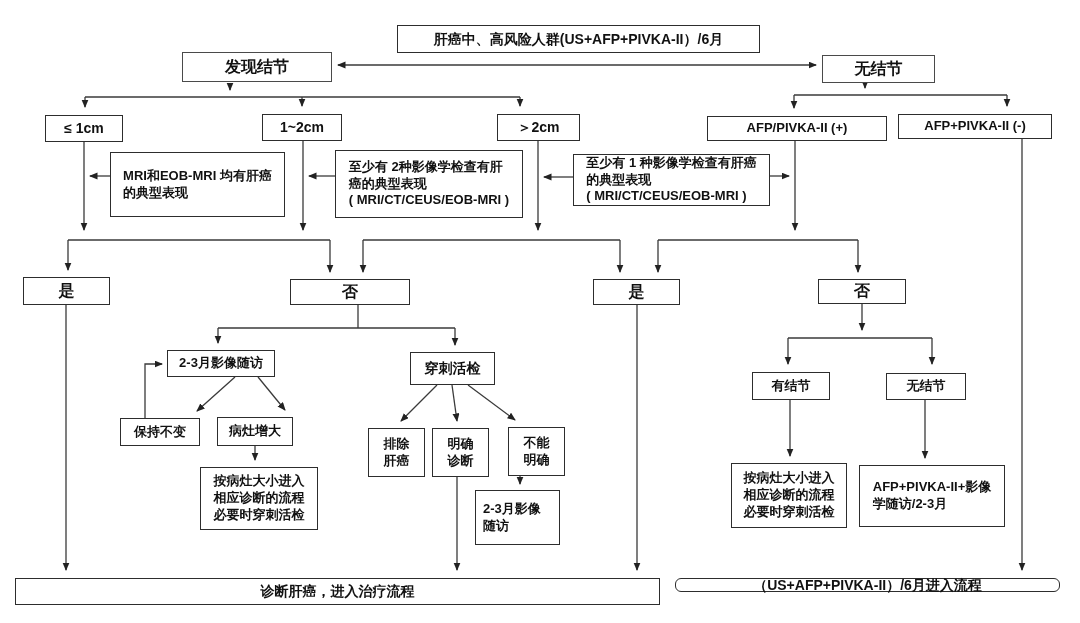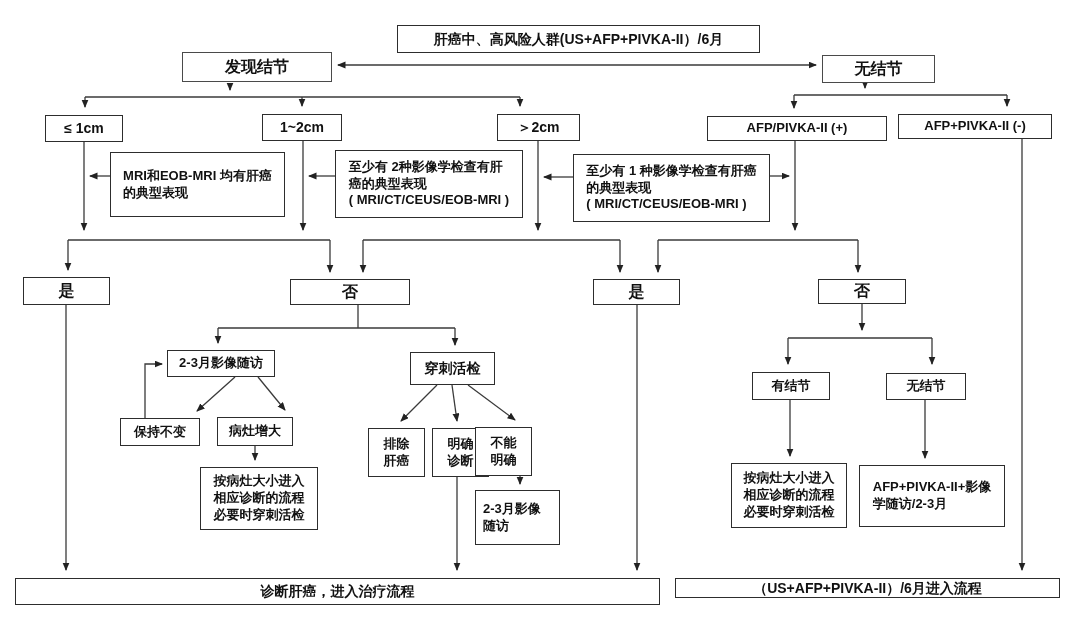--- a/index.html
+++ b/index.html
@@ -24,40 +24,40 @@
   .b-top{left:397px;top:25px;width:363px;height:28px;}
   .b-foundNodule{left:182px;top:52px;width:150px;height:30px;}
   .b-noNodule{left:822px;top:55px;width:113px;height:28px;}
   .b-le1cm{left:45px;top:115px;width:78px;height:27px;}
   .b-cm1to2{left:262px;top:114px;width:80px;height:27px;}
   .b-gt2cm{left:497px;top:114px;width:83px;height:27px;}
   .b-afpPos{left:707px;top:116px;width:180px;height:25px;}
   .b-afpNeg{left:898px;top:114px;width:154px;height:25px;}
   .b-mriEob{left:110px;top:152px;width:175px;height:65px;}
   .b-twoImg{left:335px;top:150px;width:188px;height:68px;}
-  .b-oneImg{left:573px;top:154px;width:197px;height:68px;}
+  .b-oneImg{left:573px;top:154px;width:197px;height:52px;}
   .b-yes1{left:23px;top:277px;width:87px;height:28px;}
   .b-no1{left:290px;top:279px;width:120px;height:26px;}
   .b-yes2{left:593px;top:279px;width:87px;height:26px;}
   .b-no2{left:818px;top:279px;width:88px;height:25px;}
   .b-followup1{left:167px;top:350px;width:108px;height:27px;}
   .b-biopsy{left:410px;top:352px;width:85px;height:33px;}
   .b-unchanged{left:120px;top:418px;width:80px;height:28px;}
   .b-enlarged{left:217px;top:417px;width:76px;height:29px;}
   .b-bySize1{left:200px;top:467px;width:118px;height:63px;}
   .b-exclude{left:368px;top:428px;width:57px;height:49px;}
   .b-confirm{left:432px;top:428px;width:57px;height:49px;}
-  .b-uncertain{left:475px;top:427px;width:57px;height:49px;}
+  .b-uncertain{left:508px;top:427px;width:57px;height:49px;}
   .b-followup2{left:475px;top:490px;width:85px;height:55px;}
   .b-hasNodule{left:752px;top:372px;width:78px;height:28px;}
   .b-noNodule2{left:886px;top:373px;width:80px;height:27px;}
   .b-bySize2{left:731px;top:463px;width:116px;height:65px;}
   .b-afpFollow{left:859px;top:465px;width:146px;height:62px;}
   .b-bottomLeft{left:15px;top:578px;width:645px;height:27px;}
-  .b-bottomRight{left:675px;top:578px;width:385px;height:20px;}
+  .b-bottomRight{left:675px;top:578px;width:385px;height:14px;border-radius:6px;}
 </style>
 </head>
 <body>
 
 <div id="canvas">
 
   <svg id="connectors" viewBox="0 0 1080 623" xmlns="http://www.w3.org/2000/svg">
     <defs>
       <marker id="ah" markerUnits="userSpaceOnUse" markerWidth="9" markerHeight="8" refX="7.5" refY="3.5" orient="auto">
         <path d="M0,0 L8.5,3.5 L0,7 Z" fill="#222"></path>

